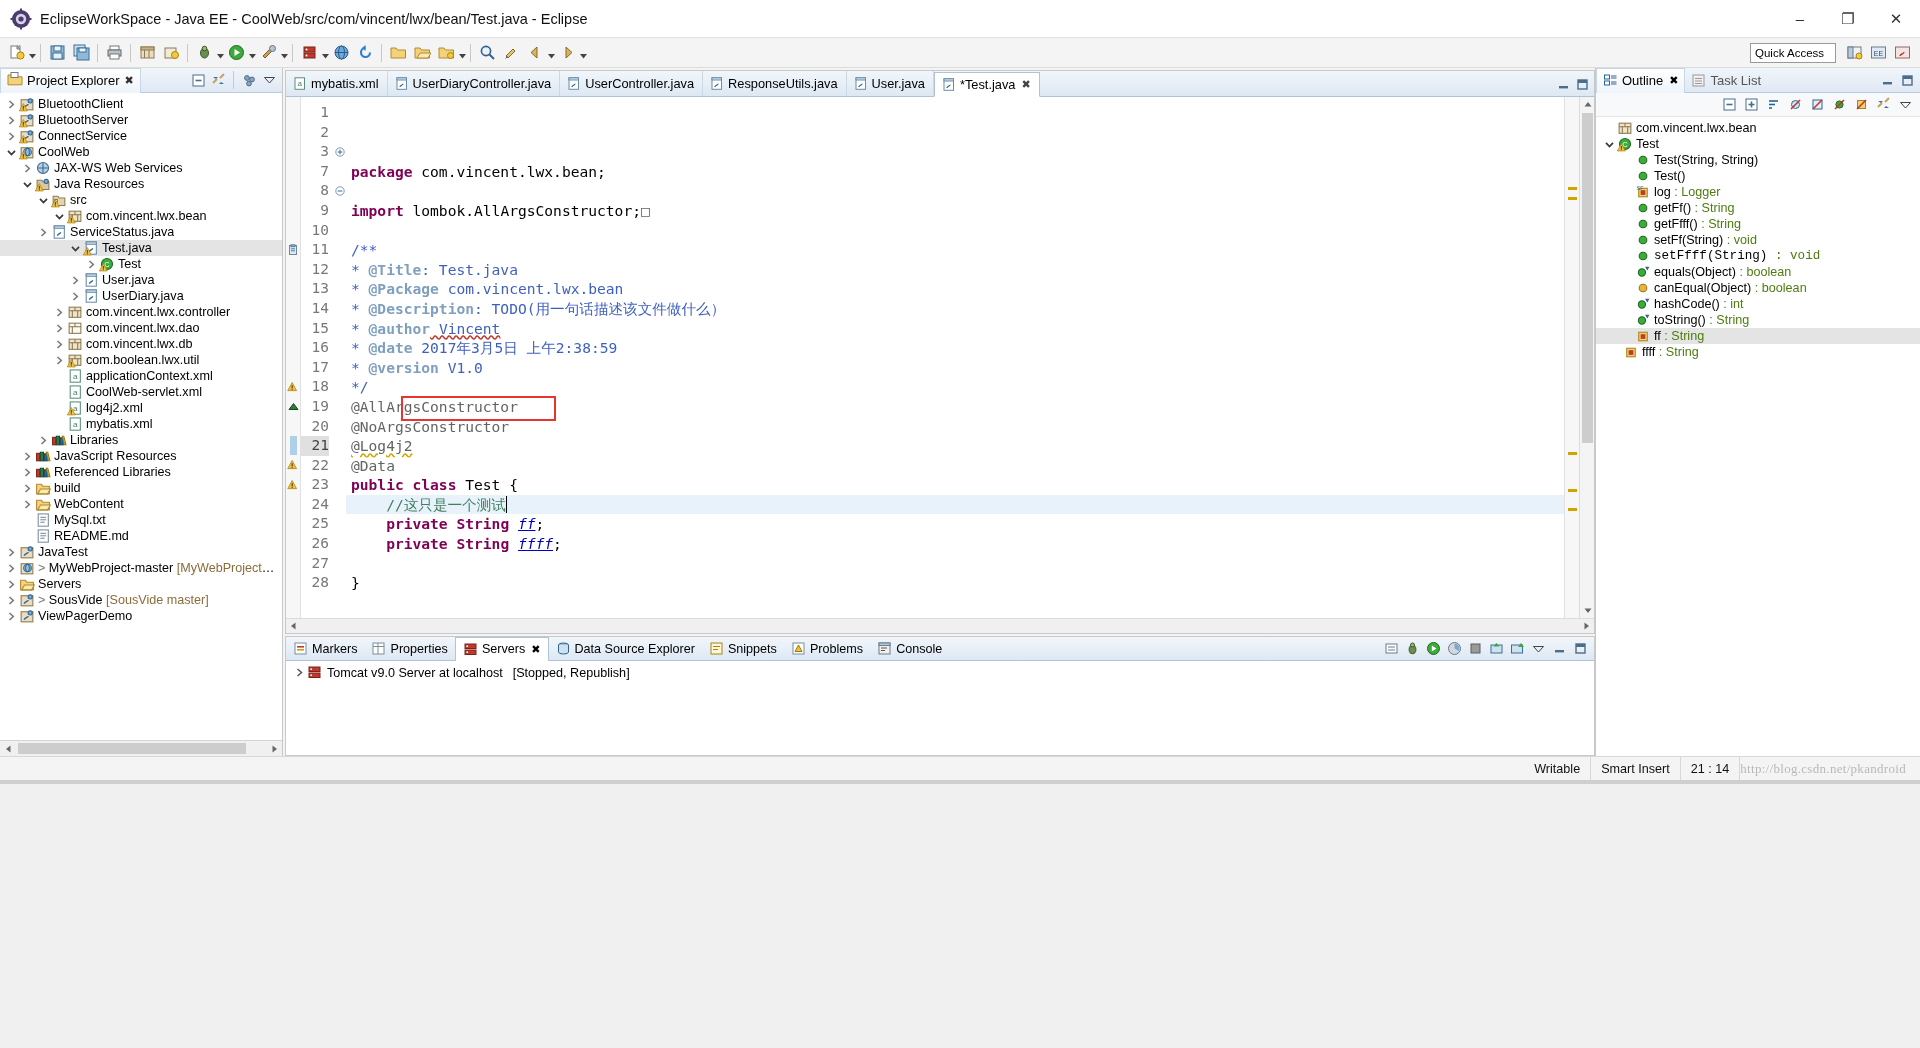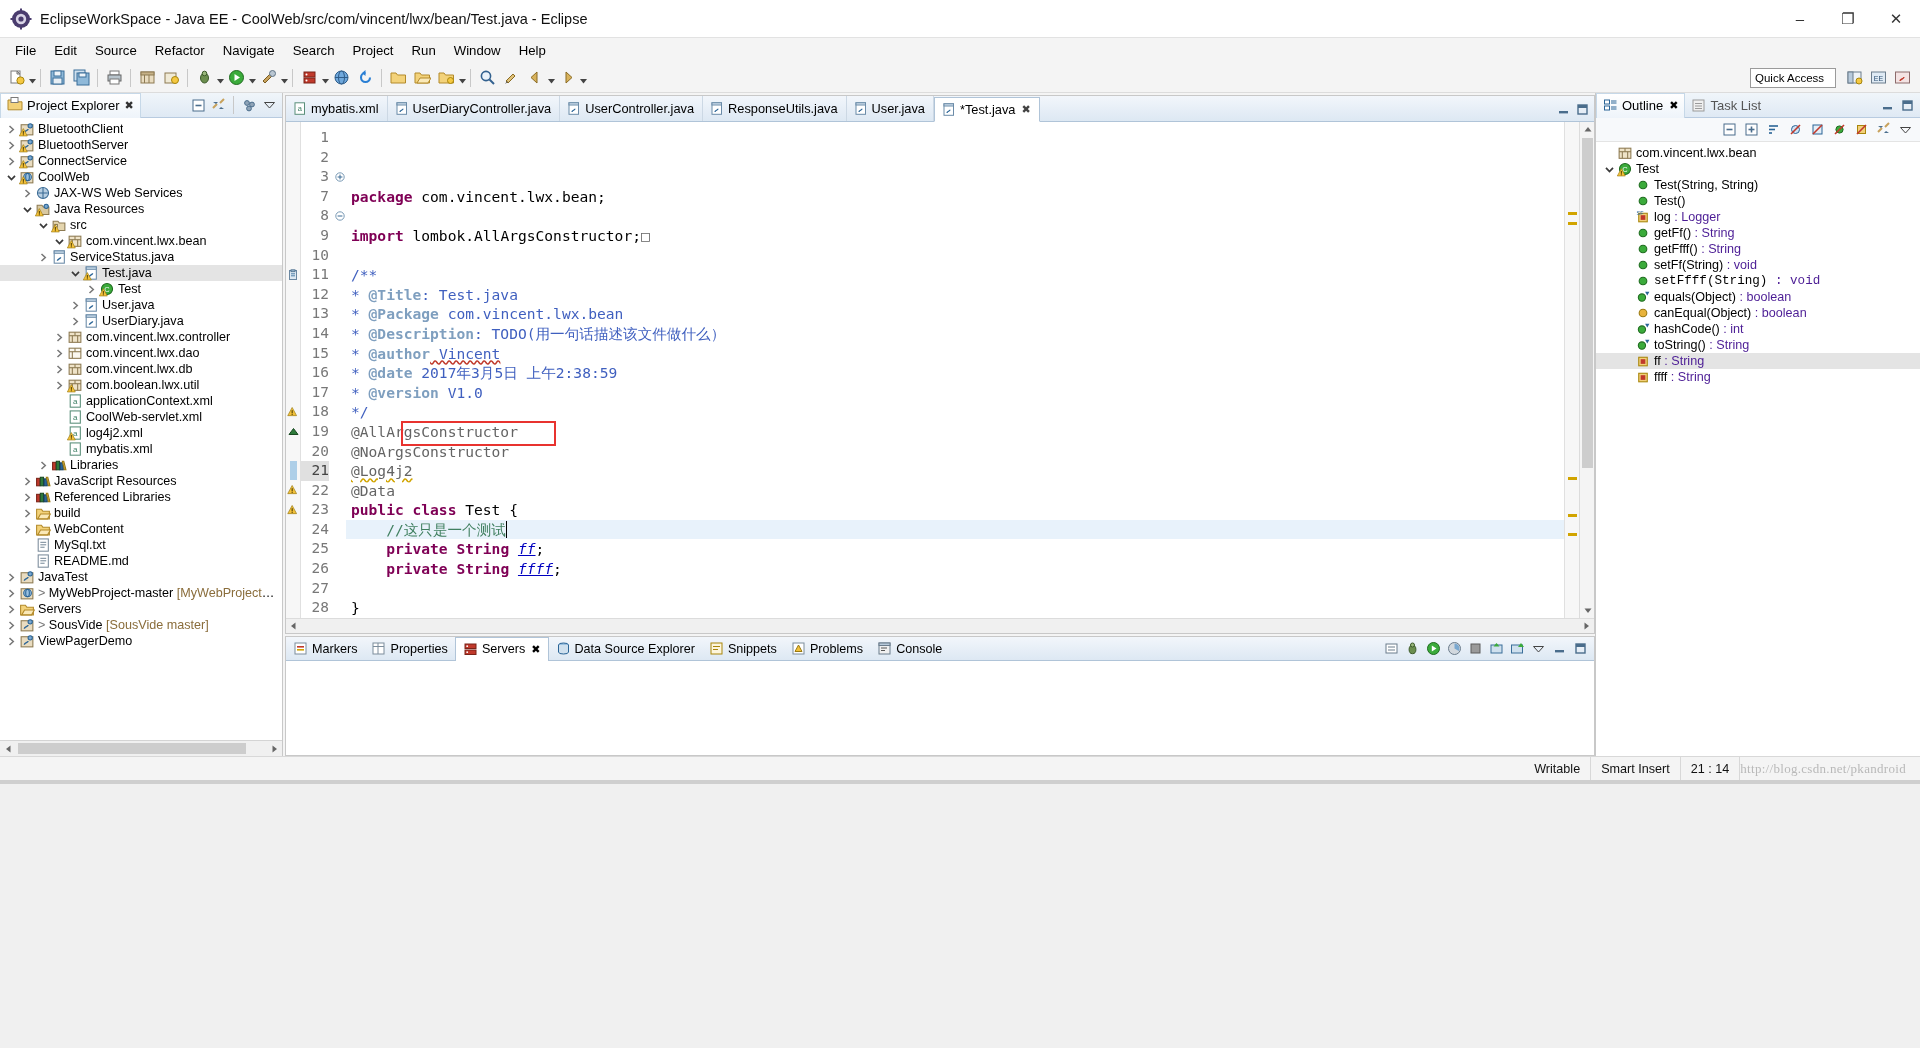--- a/index.html
+++ b/index.html
@@ -171,21 +171,21 @@
   .out-toolbar { height: 24px; display: flex; align-items: center; justify-content: flex-end;
                  gap: 3px; padding-right: 5px; border-bottom: 1px solid #e4e4e4;
                  background: #f7f9fb; }
   .ot-btn { width: 19px; height: 19px; display: flex; align-items: center; justify-content: center; }
   .outline-tree { flex: 1 1 auto; padding-top: 3px; overflow: hidden; }
   .orow { display: flex; align-items: center; height: 16px; font-size: 12.6px; white-space: nowrap; }
   .orow.sel { background: #e4e4e4; }
   .orow .otw { width: 14px; flex: 0 0 14px; display: flex; align-items: center; justify-content: center; }
   .orow .oic { width: 17px; flex: 0 0 17px; display: flex; align-items: center; justify-content: center;
                margin-right: 3px; }
-  .orow .otype { color: #4c1d95; }
+  .orow .otype { color: #4d7c0f; }
 
   
   .statusbar { height: 24px; flex: 0 0 24px; background: #f4f4f4; border-top: 1px solid #d8d8d8;
                display: flex; align-items: center; font-size: 12.6px; color: #111; }
   .sb-cell { padding: 0 10px; height: 24px; display: flex; align-items: center;
              border-right: 1px solid #d8d8d8; }
   .sb-left { flex: 1 1 auto; }
   .watermark { margin-left: auto; padding-right: 14px; color: #b9b9b9; font-size: 13px;
                font-family: "Liberation Serif", serif; letter-spacing: .3px; }
 
@@ -209,32 +209,20 @@
       </svg>
     </span>
     <span class="title-text">EclipseWorkSpace - Java EE - CoolWeb/src/com/vincent/lwx/bean/Test.java - Eclipse</span>
     <div class="win-btns">
       <div class="win-btn">–</div>
       <div class="win-btn">❐</div>
       <div class="win-btn close">✕</div>
     </div>
   </div>
 
-  <div class="menubar">
-    <div class="mi">File</div>
-    <div class="mi">Edit</div>
-    <div class="mi">Source</div>
-    <div class="mi">Refactor</div>
-    <div class="mi">Navigate</div>
-    <div class="mi">Search</div>
-    <div class="mi">Project</div>
-    <div class="mi">Run</div>
-    <div class="mi">Window</div>
-    <div class="mi">Help</div>
-  </div>
 
   <div class="toolbar">
 
     <div class="tb-item">
       <svg width="17" height="17" viewBox="0 0 17 17">
           <rect x="3" y="2" width="9" height="12" fill="#fff" stroke="#7a7a7a"></rect>
           <path d="M9 2 L12 5 L9 5 Z" fill="#d0d0d0" stroke="#7a7a7a"></path>
           <circle cx="12.5" cy="11.5" r="3.6" fill="#f5c842" stroke="#a8860b"></circle>
         </svg>
     </div>
@@ -1392,20 +1380,40 @@
                 </svg>
               </div>
             <div class="bpc">
                 <svg width="13" height="13">
                   <rect x="2" y="2" width="9" height="9" fill="none" stroke="#4a6d8c" stroke-width="1.4"></rect>
                   <rect x="2" y="2" width="9" height="3" fill="#4a6d8c"></rect>
                 </svg>
               </div>
           </div>
         </div>
+        <div class="bp-body">
+          <div class="srow">
+            <span class="tw">
+              <svg width="9" height="9">
+                  <path d="M2.5 1 L6.5 4.5 L2.5 8" fill="none" stroke="#555" stroke-width="1.5"></path>
+                </svg>
+            </span>
+            <span style="width:17px;display:inline-flex;align-items:center;justify-content:center;margin-right:4px">
+              <svg width="15" height="15" viewBox="0 0 15 15">
+                  <rect x="2" y="2" width="11" height="4.5" fill="#c0392b" stroke="#7a2318"></rect>
+                  <rect x="2" y="8" width="11" height="4.5" fill="#c0392b" stroke="#7a2318"></rect>
+                  <circle cx="4.2" cy="4.2" r="0.9" fill="#fff"></circle>
+                  <circle cx="4.2" cy="10.2" r="0.9" fill="#fff"></circle>
+                </svg>
+            </span>
+            <span>Tomcat v9.0 Server at localhost</span>
+            <span style="width:10px"></span>
+            <span>[Stopped, Republish]</span>
+          </div>
+        </div>
       </div>
     </div>
 
     <div class="right-pane">
       <div class="out-tabbar">
         <div class="out-tab active">
           <span style="margin-right:4px;display:inline-flex">
             <svg width="15" height="15" viewBox="0 0 15 15">
                 <rect x="1.5" y="2" width="5" height="4" fill="#fff" stroke="#2a6496"></rect>
                 <rect x="1.5" y="8" width="5" height="4" fill="#fff" stroke="#2a6496"></rect>
@@ -1643,21 +1651,21 @@
           <div class="orow sel" style="padding-left: 24px;">
             <span class="otw"></span>
             <span class="oic">
               <svg width="16" height="16" viewBox="0 0 15 15">
                 <rect x="3.5" y="4" width="8" height="8" fill="#f2d07a" stroke="#a8860b"></rect>
                 <rect x="5.3" y="5.8" width="4.4" height="4.4" fill="#c0392b"></rect>
               </svg>
             </span>
             <span>ff<span class="otype"> : String</span></span>
           </div>
-          <div class="orow" style="padding-left: 24px;">
+          <div class="orow" style="padding-left: 12px;">
             <span class="otw"></span>
             <span class="oic">
               <svg width="16" height="16" viewBox="0 0 15 15">
                 <rect x="3.5" y="4" width="8" height="8" fill="#f2d07a" stroke="#a8860b"></rect>
                 <rect x="5.3" y="5.8" width="4.4" height="4.4" fill="#c0392b"></rect>
               </svg>
             </span>
             <span>ffff<span class="otype"> : String</span></span>
           </div>
         </div>

